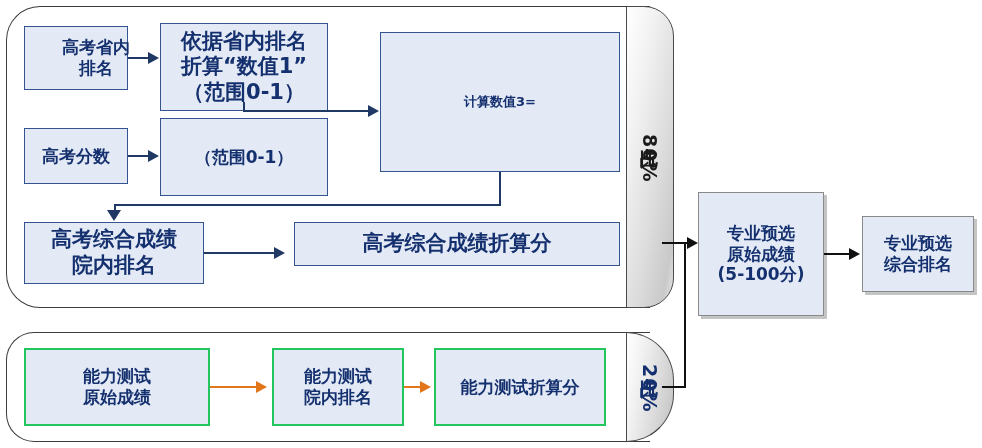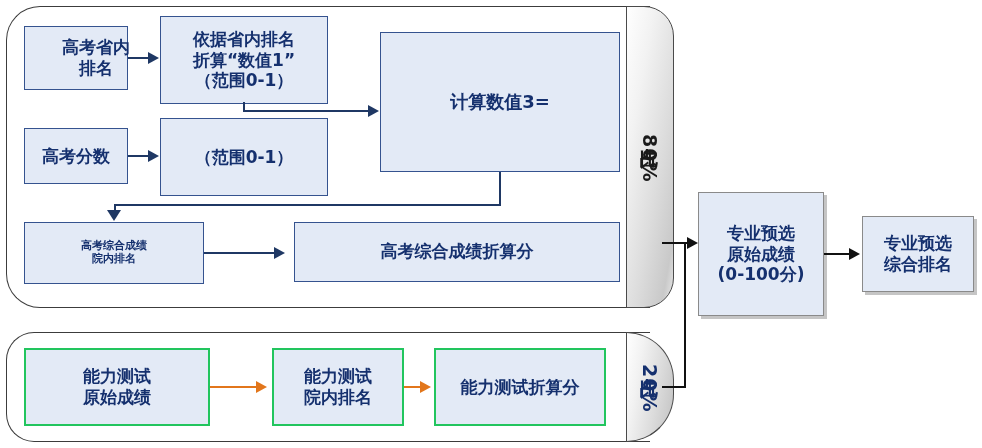--- a/index.html
+++ b/index.html
@@ -70,25 +70,25 @@
   .node.orange{border:2px solid #22c55e;}
   .node.gray{
     border:1.5px solid #8a8a8a;
     box-shadow:3px 3px 0 rgba(150,150,150,.55);
   }
   .node .ln{display:block;}
 
   
   #n-prov-rank   {left:24px; top:26px;  width:104px;height:64px; font-size:17px;padding-left:40px;}
   #n-score       {left:24px; top:128px; width:104px;height:56px; font-size:17px;}
-  #n-val1        {left:160px;top:16px;  width:168px;height:88px; font-size:17px;}
+  #n-val1        {left:160px;top:23px;  width:168px;height:88px; font-size:21px;}
   #n-val2        {left:160px;top:118px; width:168px;height:78px; font-size:17px;}
-  #n-val3        {left:380px;top:32px;  width:240px;height:140px;font-size:18px;}
-  #n-comp-rank   {left:24px; top:222px; width:180px;height:62px; font-size:11px;font-family:Liberation Mono, monospace;}
-  #n-comp-score  {left:294px;top:222px; width:326px;height:60px; font-size:17px;font-family:Liberation Serif, serif;}
+  #n-val3        {left:380px;top:32px;  width:240px;height:140px;font-size:13px;}
+  #n-comp-rank   {left:24px; top:222px; width:180px;height:62px; font-size:21px;}
+  #n-comp-score  {left:294px;top:222px; width:326px;height:44px; font-size:21px;font-family:Liberation Serif, serif;}
 
   
   #n-ability-raw {left:24px; top:348px; width:186px;height:78px; font-size:17px;}
   #n-ability-rank{left:272px;top:348px; width:132px;height:78px; font-size:17px;}
   #n-ability-conv{left:434px;top:348px; width:172px;height:78px; font-size:17px;text-align:center;}
 
   
   #n-total       {left:698px;top:192px; width:126px;height:124px;font-size:17px;}
   #n-final-rank  {left:862px;top:216px; width:112px;height:76px; font-size:17px;}
 
@@ -162,21 +162,21 @@
     <span class="ln">院内排名</span>
   </div>
 
   <div id="n-ability-conv" class="node orange">
     <span class="ln">能力测试折算分</span>
   </div>
 
   <div id="n-total" class="node gray">
     <span class="ln">专业预选</span>
     <span class="ln">原始成绩</span>
-    <span class="ln">(0-100分)</span>
+    <span class="ln">(5-100分)</span>
   </div>
 
   <div id="n-final-rank" class="node gray">
     <span class="ln">专业预选</span>
     <span class="ln">综合排名</span>
   </div>
 
   <div class="ln-h" style="left:128px;top:57px;width:20px;"></div>
   <div class="ar ar-r" style="left:148px;top:52px;"></div>
 

